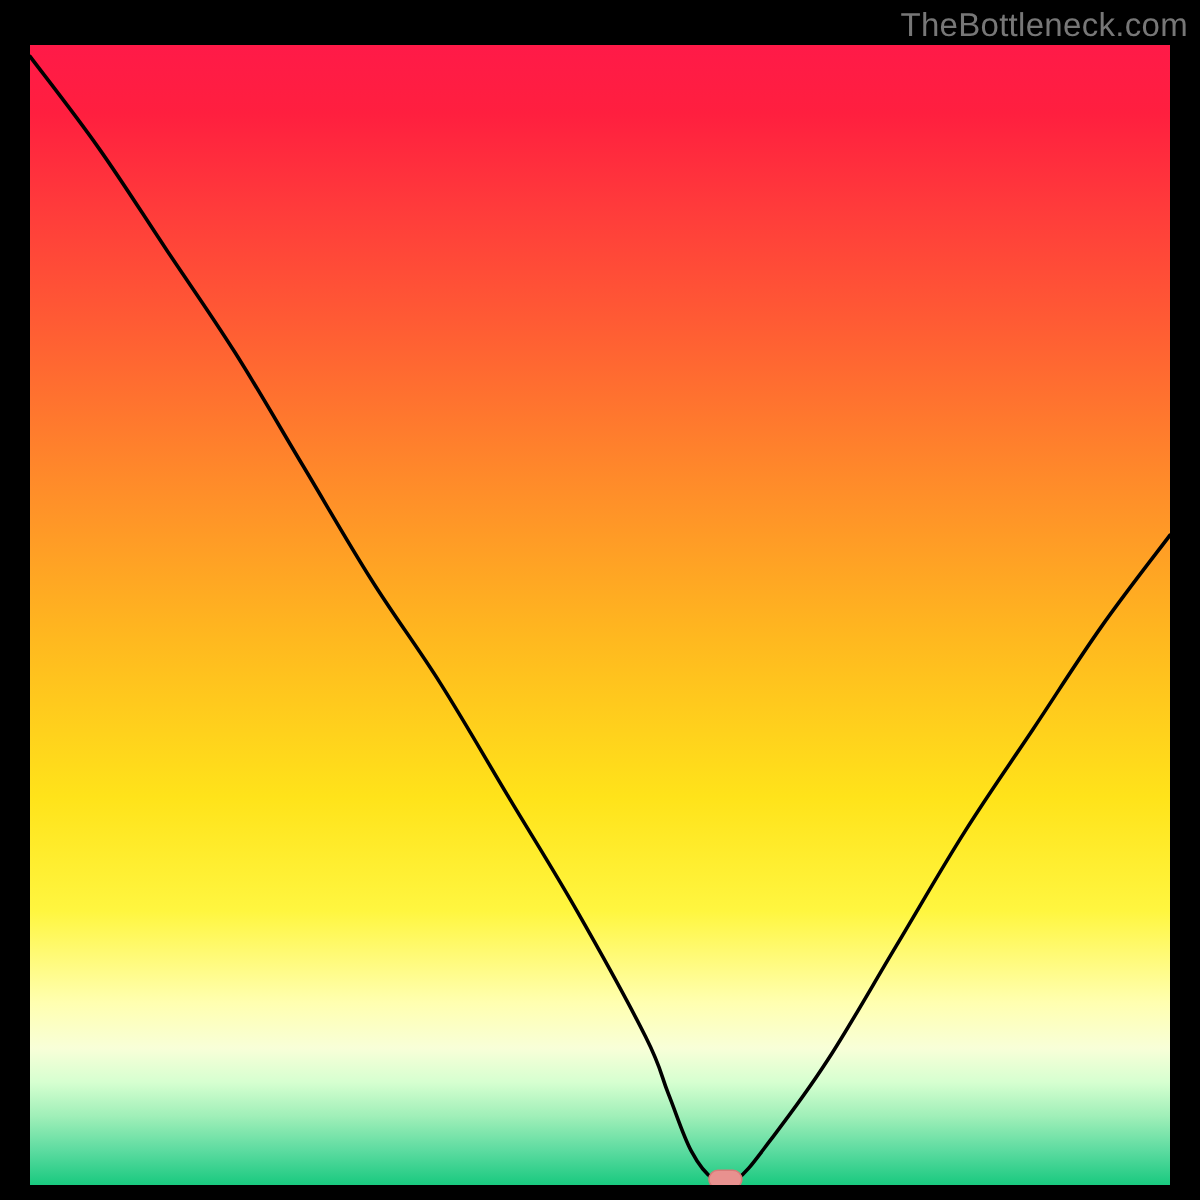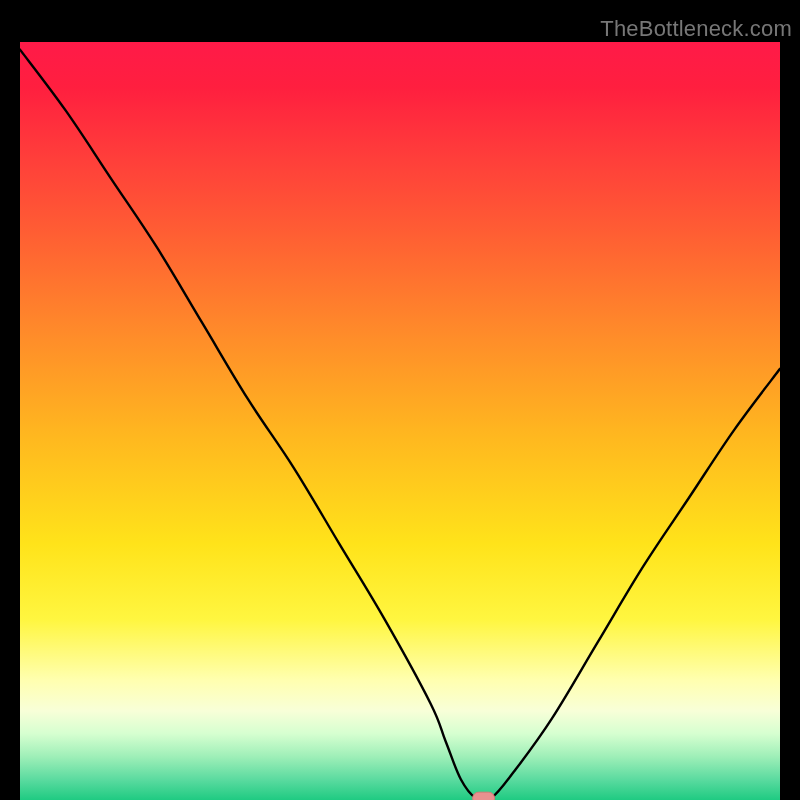--- a/index.html
+++ b/index.html
@@ -7,21 +7,21 @@
     padding: 0;
     width: 800px;
     height: 800px;
     background: #000;
     overflow: hidden;
     font-family: Arial, Helvetica, sans-serif;
   }
   .frame {
     position: absolute;
     left: 0;
-    top: 12px;
+    top: 0;
     width: 800px;
     height: 596px;
     background: #000;
   }
   .plot-area {
     position: absolute;
     left: 20px;
     top: 30px;
     width: 760px;
     height: 760px;

